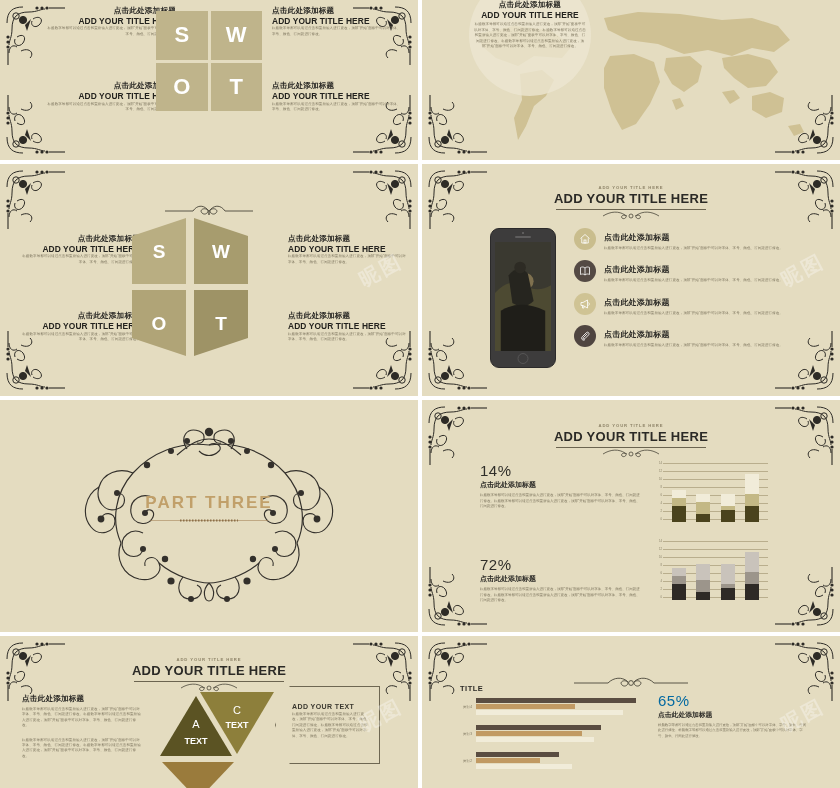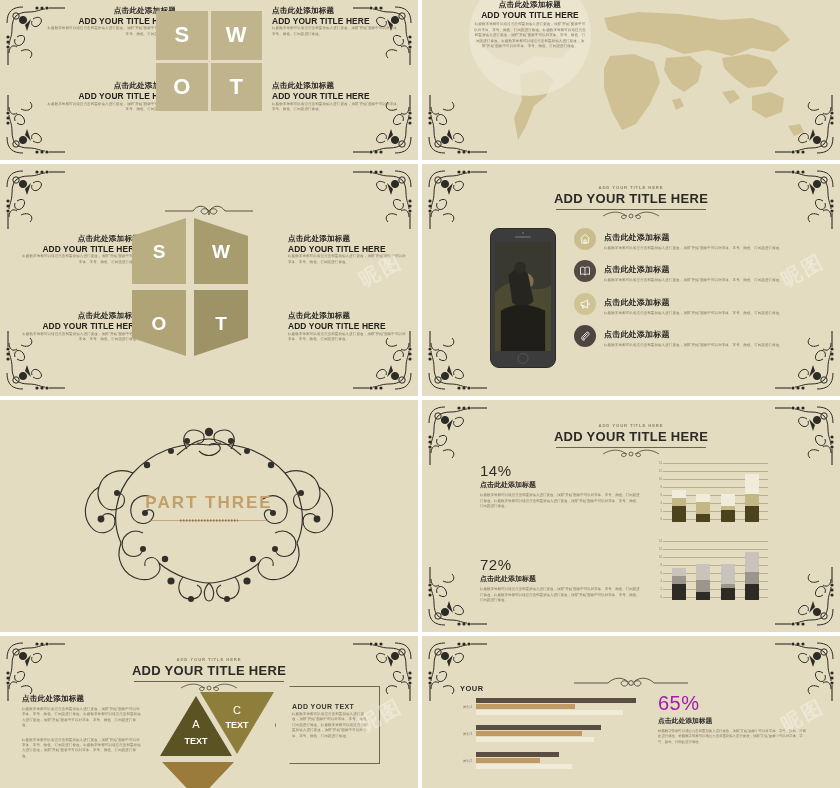--- a/index.html
+++ b/index.html
@@ -189,21 +189,21 @@
   }
   .s8-chart { position:absolute; left:24px; top:62px; width:190px; }
   .s8-row { display:flex; align-items:center; margin-bottom:9px; }
   .s8-lbl {
     width:30px; flex:0 0 30px; text-align:right; padding-right:4px;
     font-size:3.2px; color:#7d755e;
   }
   .s8-stack { flex:1; }
   .s8-bar { height:5px; margin-bottom:1px; }
   .s8-right { position:absolute; left:236px; top:56px; width:150px; }
-  .s8-pct { font-size:20px; color:#a21caf; letter-spacing:.5px; }
+  .s8-pct { font-size:15px; color:#0369a1; letter-spacing:.5px; }
   .s8-sub { font-size:6.8px; font-weight:700; color:#2b2a26; margin-top:1px; }
   .s8-body { font-size:3.4px; color:#7d755e; line-height:1.6; margin-top:3px; }
 
   
   .wm {
     position:absolute; right:14px; top:40%;
     font-size:20px; color:rgba(255,255,255,.33);
     letter-spacing:3px; transform:rotate(-28deg);
     font-weight:700; pointer-events:none;
   }
@@ -1218,21 +1218,21 @@
     <svg class="flourish" style="position:absolute;left:50%;top:40px;transform:translateX(-50%);width:118px;height:14px;" viewBox="0 0 118 14">
       <g fill="none" stroke="#4a463a" stroke-width=".9">
         <path d="M2 7 H36"></path>
           <path d="M82 7 H116"></path>
         <path d="M36 7 C42 1,50 1,55 5 C58 8,53 12,50 9 C47 6,52 3,56 6"></path>
         <path d="M82 7 C76 1,68 1,63 5 C60 8,65 12,68 9 C71 6,66 3,62 6"></path>
         <circle cx="59" cy="7" r="2.4"></circle>
       </g>
     </svg>
 
-    <div class="s8-title">YOUR</div>
+    <div class="s8-title">TITLE</div>
 
     <div class="s8-chart">
       <div class="s8-row">
         <span class="s8-lbl">类别 4</span>
         <span class="s8-stack">
           <span class="s8-bar" style="display:block;width:100%;background:#5a4d41"></span>
           <span class="s8-bar" style="display:block;width:62%;background:#c19a63"></span>
           <span class="s8-bar" style="display:block;width:92%;background:#f1ecd9"></span>
         </span>
       </div>

